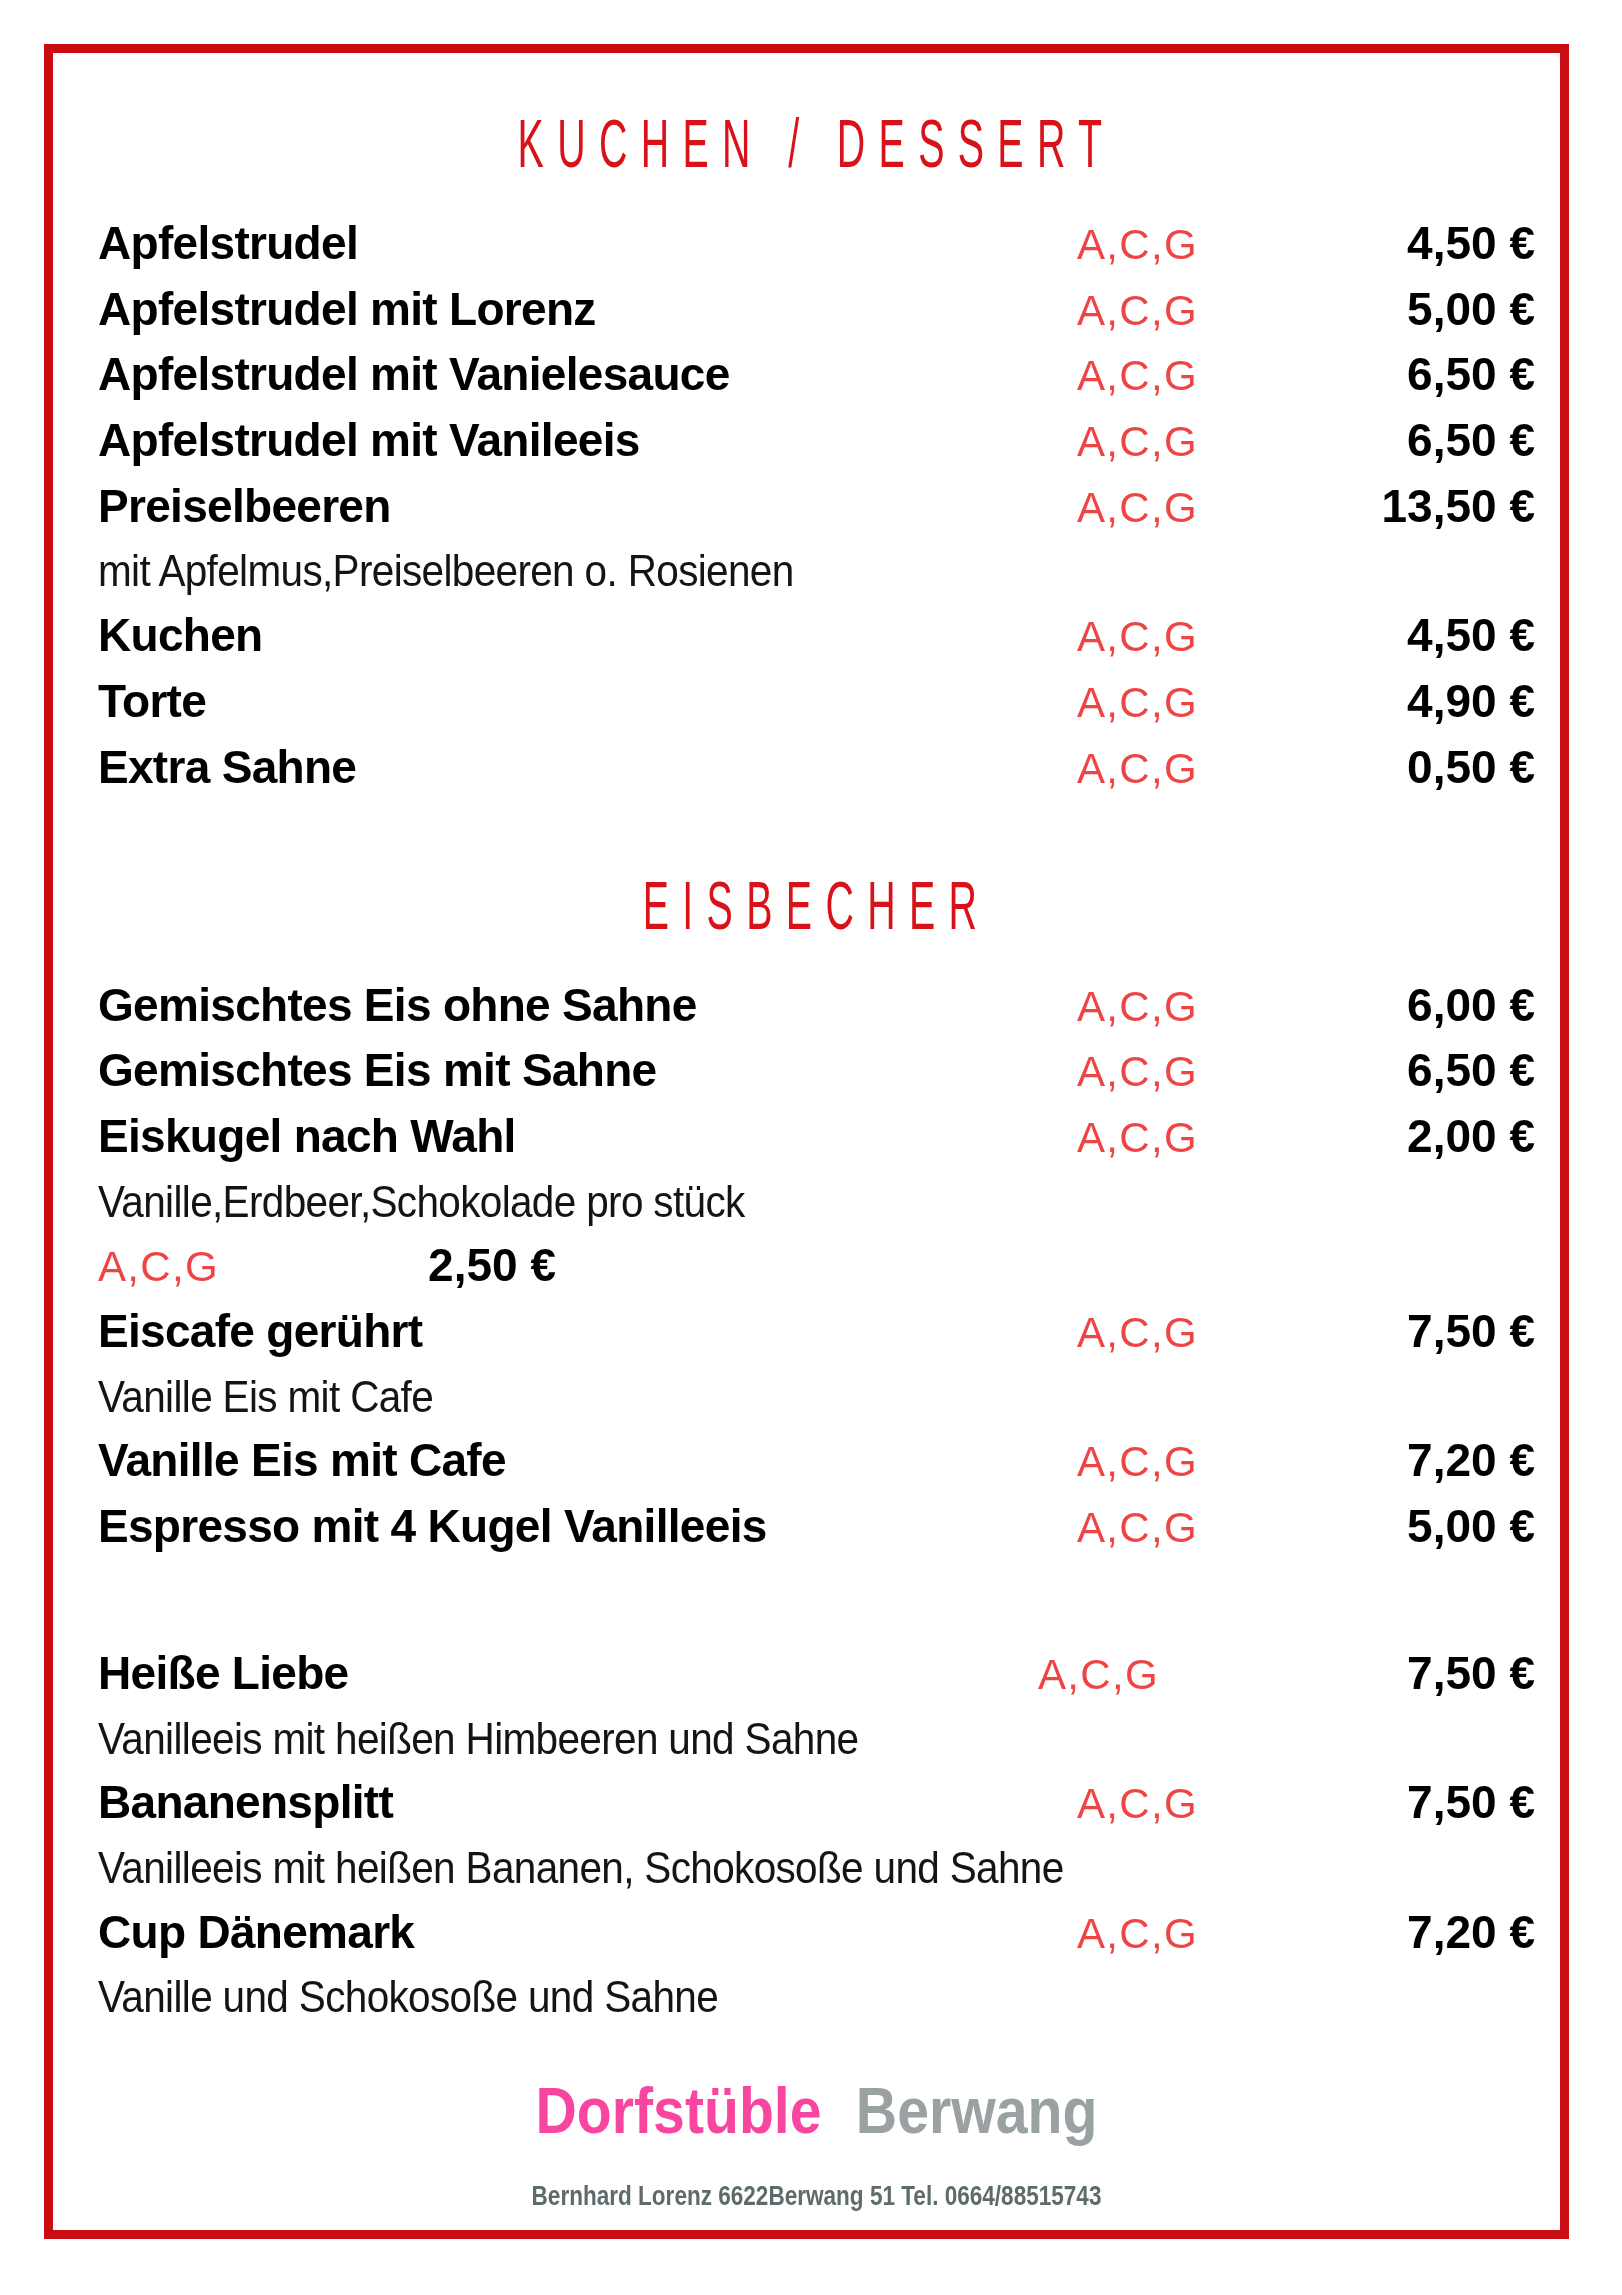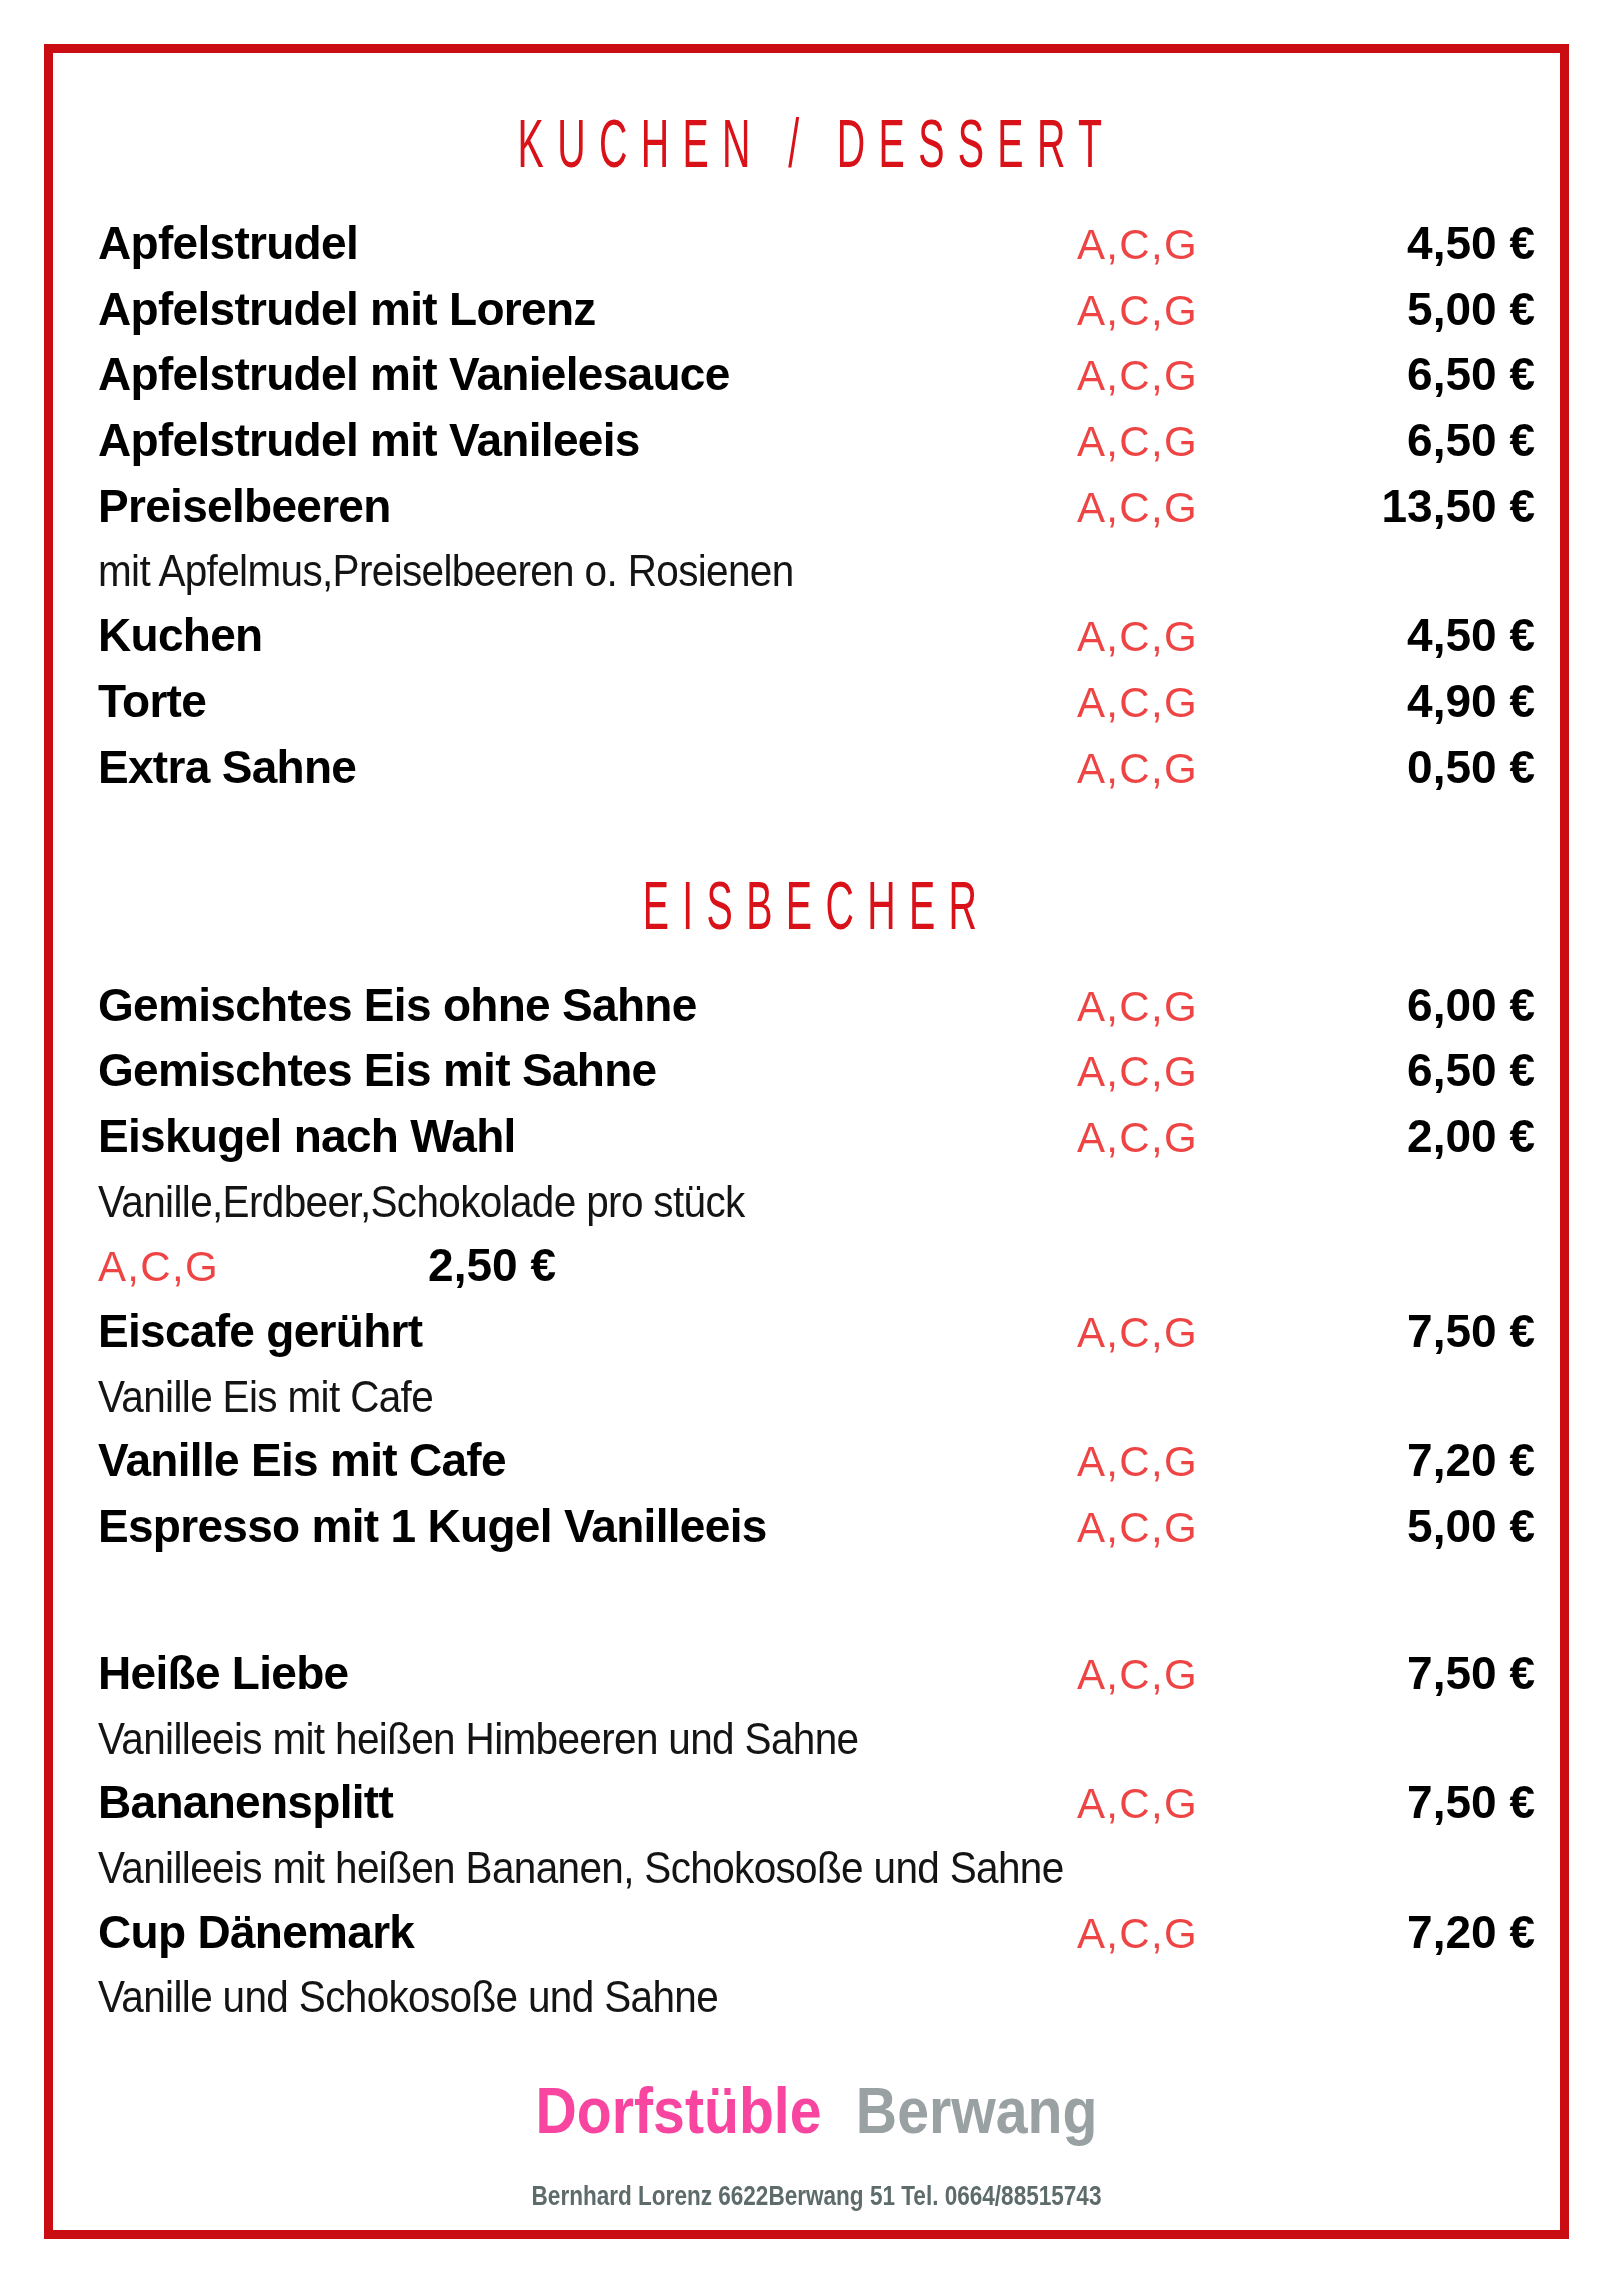--- a/index.html
+++ b/index.html
@@ -37,21 +37,21 @@
     transform-origin:50% 50%;
     margin:0 0 33px 0;
   }
   .section-title.second{ margin-top:70px; }
   .row{
     display:flex;
     align-items:baseline;
     line-height:48px;
     margin-bottom:15.7px;
   }
-  .row.gap-before{ margin-top:97px; }
+  .row.gap-before{ margin-top:97px;gap:39px; }
   .name{
     flex:1;
     font-size:46px;
     font-weight:700;
     white-space:nowrap;
     letter-spacing:-0.7px;
   }
   .allergens{
     width:242px;
     font-size:42px;
@@ -183,21 +183,21 @@
         <span class="allergens">A,C,G</span>
         <span class="price">7,50 €</span>
       </div>
       <div class="desc">Vanille Eis mit Cafe</div>
       <div class="row">
         <span class="name">Vanille Eis mit Cafe</span>
         <span class="allergens">A,C,G</span>
         <span class="price">7,20 €</span>
       </div>
       <div class="row">
-        <span class="name">Espresso mit 1 Kugel Vanilleeis</span>
+        <span class="name">Espresso mit 4 Kugel Vanilleeis</span>
         <span class="allergens">A,C,G</span>
         <span class="price">5,00 €</span>
       </div>
       <div class="row gap-before">
         <span class="name">Heiße Liebe</span>
         <span class="allergens">A,C,G</span>
         <span class="price">7,50 €</span>
       </div>
       <div class="desc">Vanilleeis mit heißen Himbeeren und Sahne</div>
       <div class="row">

